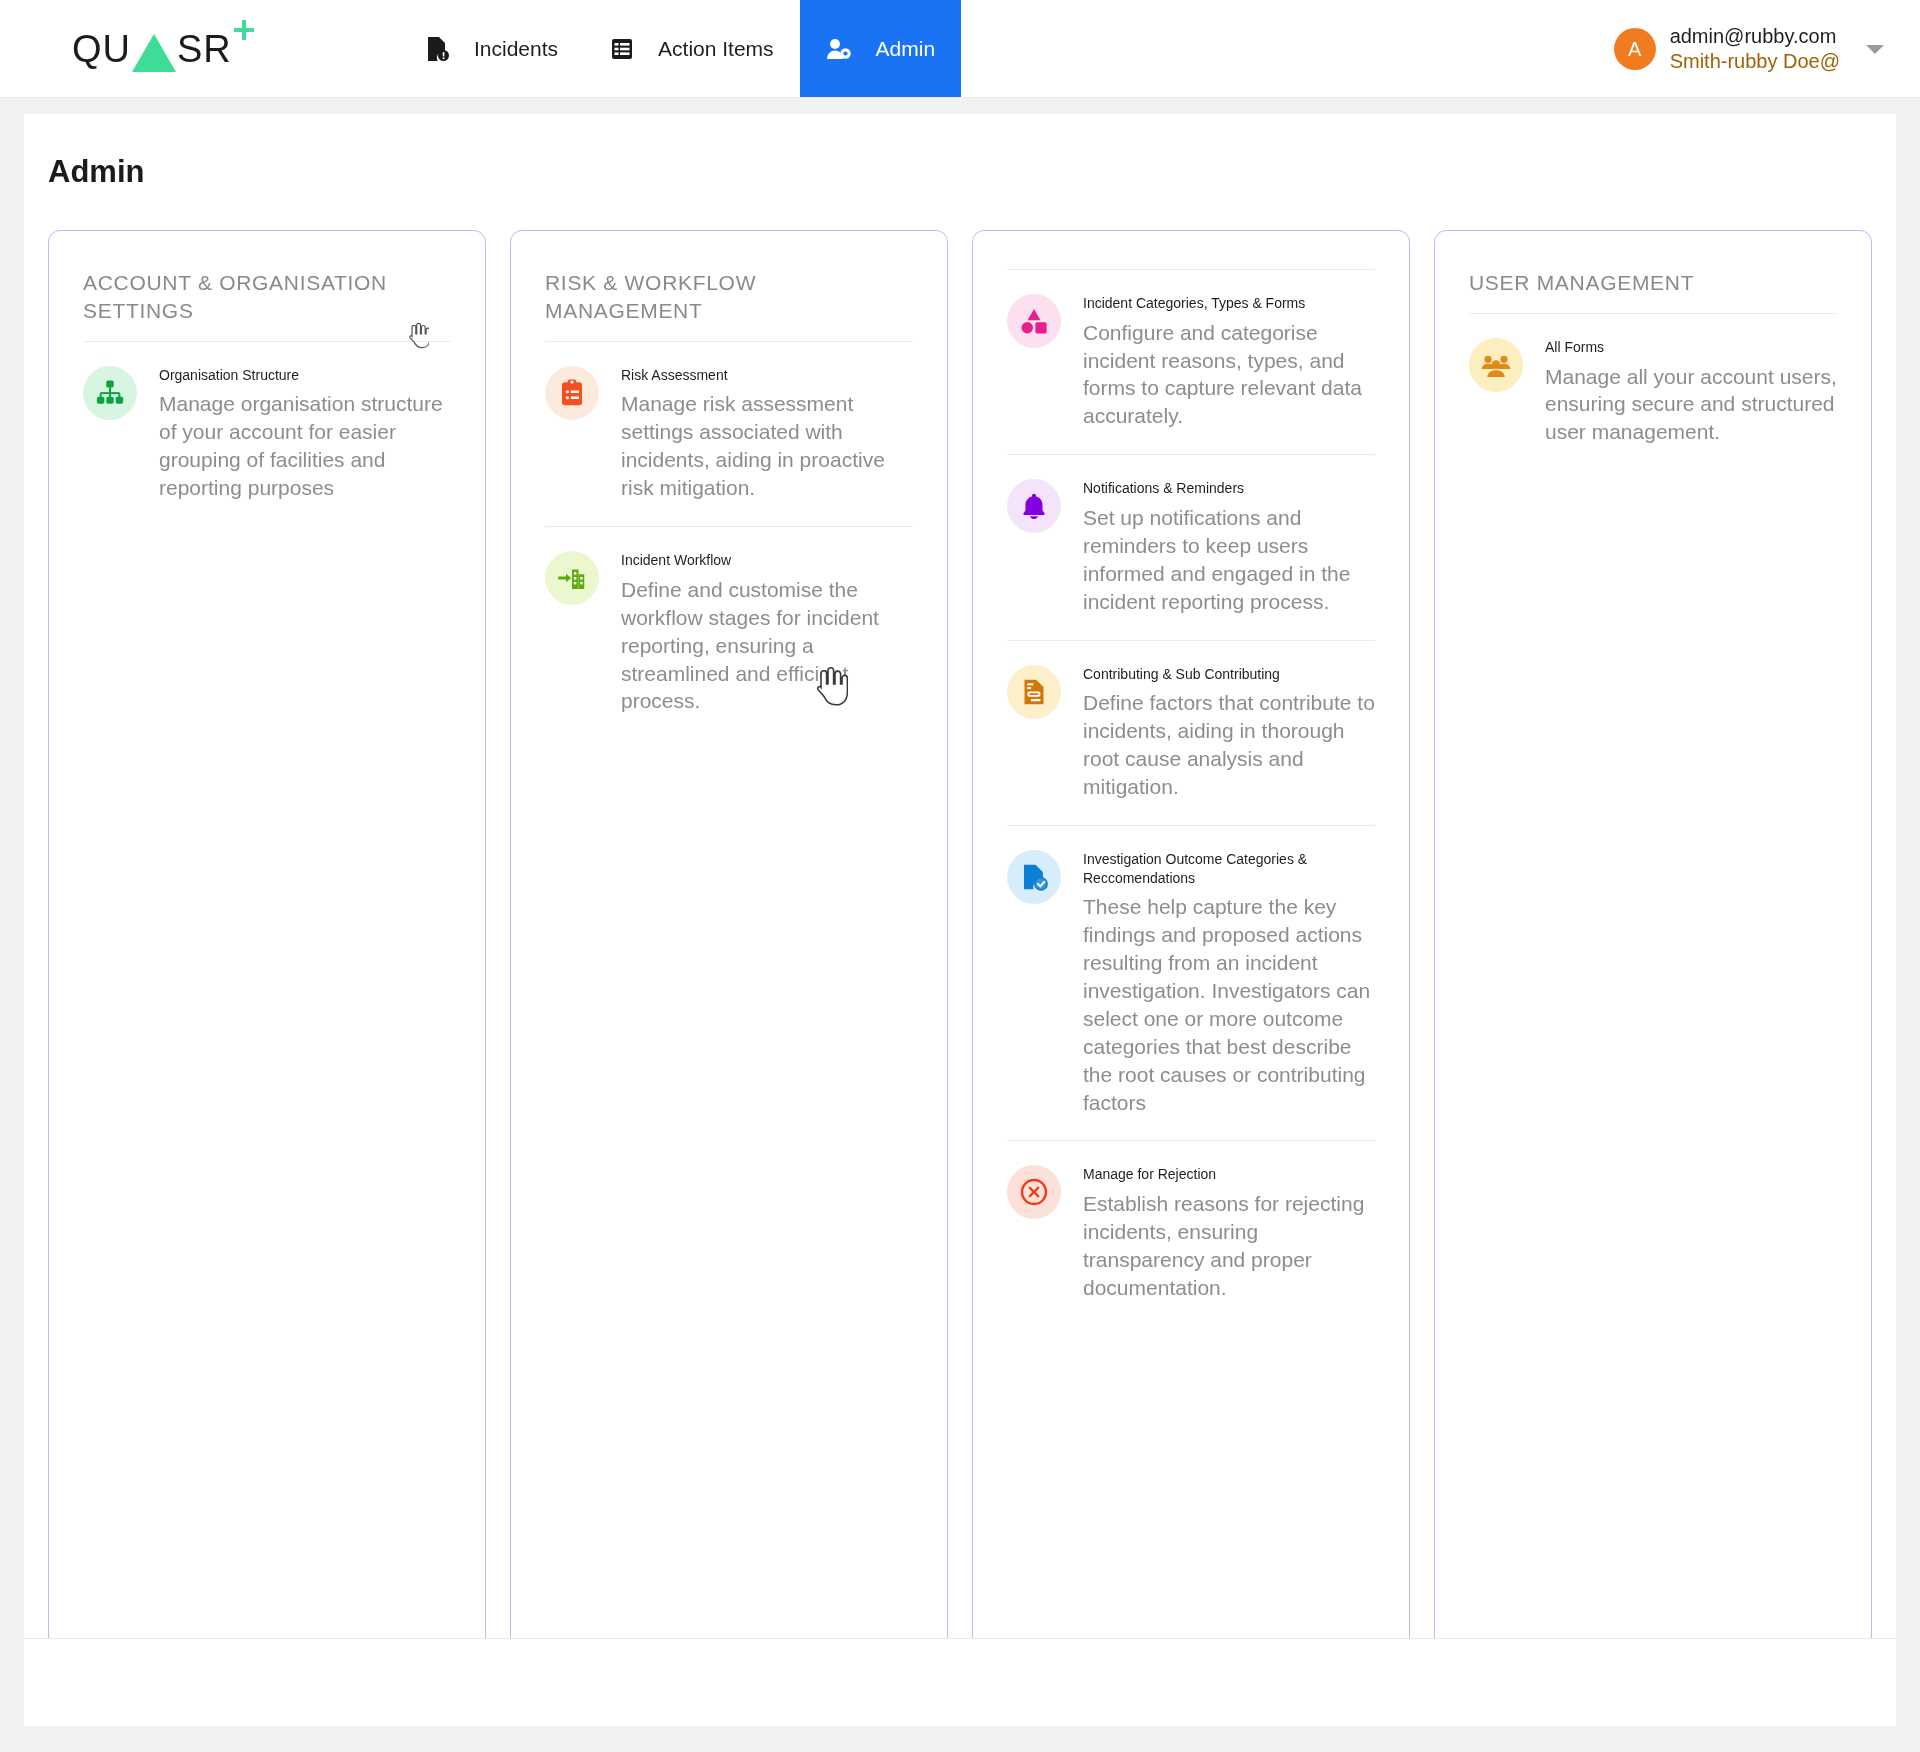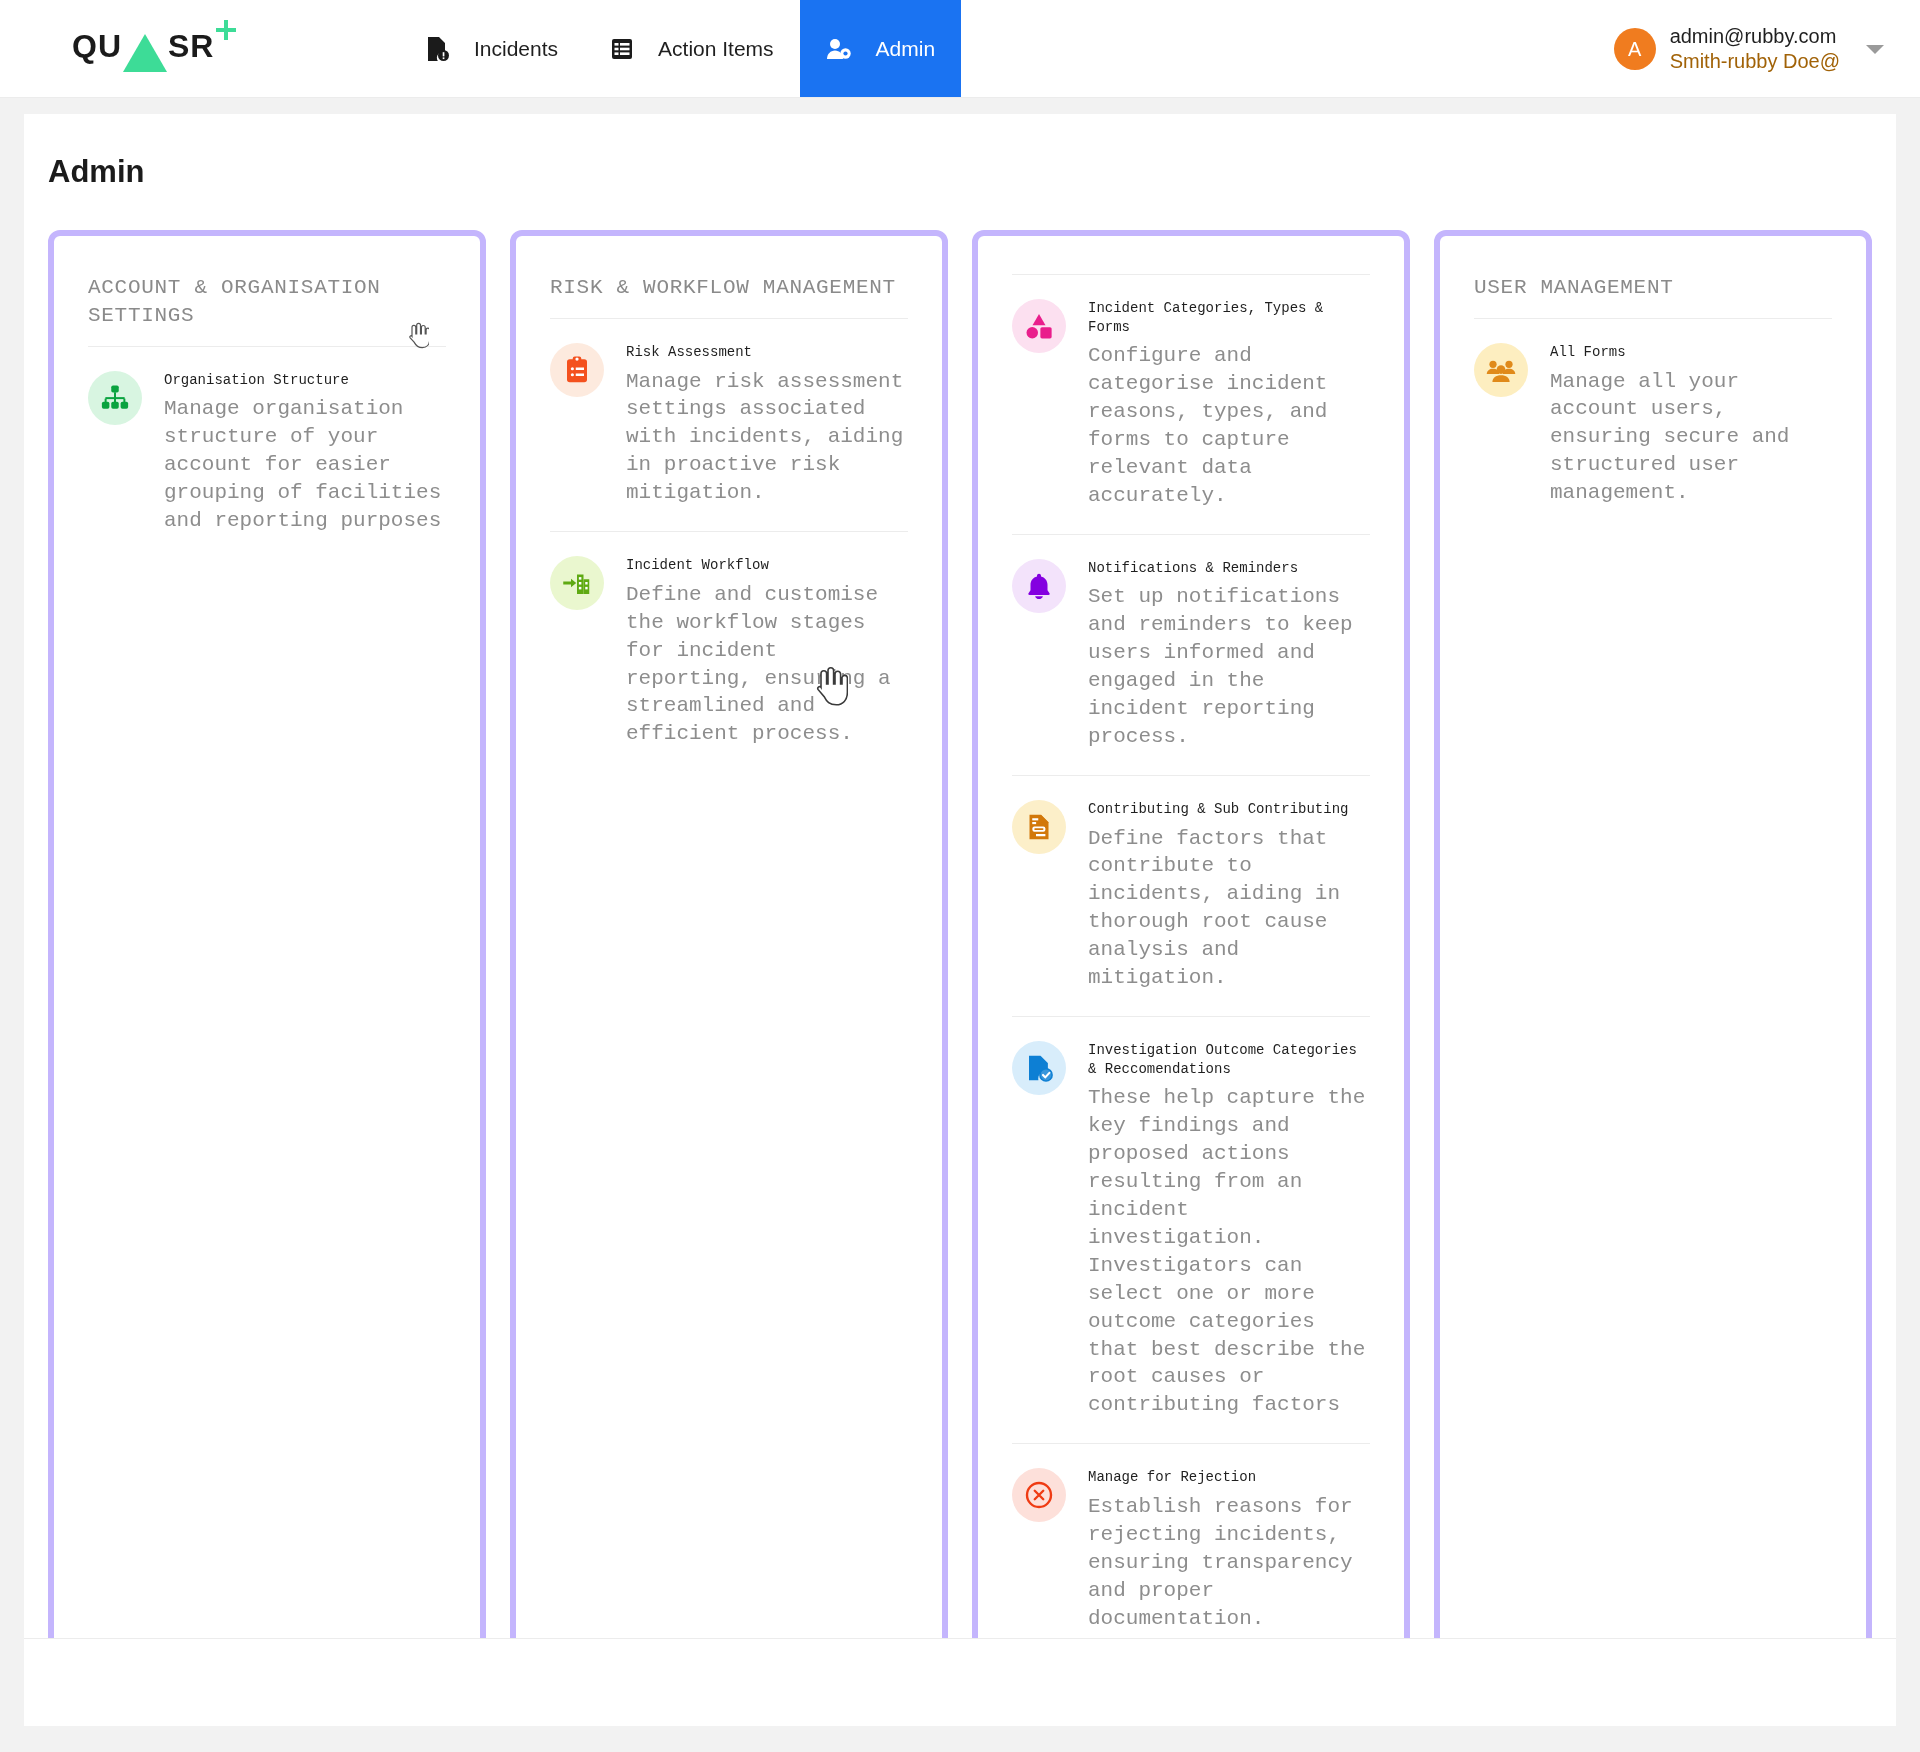--- a/index.html
+++ b/index.html
@@ -20,22 +20,22 @@
     align-items: stretch;
     border-bottom: 1px solid #ececec;
   }
   .logo-wrap {
     display: flex;
     align-items: center;
     padding-left: 72px;
     width: 400px;
   }
   .logo {
-    font-size: 32px;
-    font-weight: 700;
+    font-size: 38px;
+    font-weight: 400;
     letter-spacing: 1px;
     color: #1b1b1b;
     position: relative;
     line-height: 1;
     display: flex;
     align-items: flex-start;
   }
   .logo .tri {
     display: inline-block;
     width: 0; height: 0;
@@ -123,25 +123,24 @@
     padding: 40px 0 0 24px;
   }
   .cards {
     display: flex;
     gap: 24px;
     padding: 40px 24px 0 24px;
   }
   .card {
     flex: 1 1 0;
     background: #fff;
-    border: 6px solid #c4b5fd;
+    border: 1px solid #c4b5fd;
     border-radius: 12px;
     min-height: 1428px;
     padding: 38px 34px 34px 34px;
-    font-family: Liberation Mono, monospace;
   }
   .card-heading {
     font-size: 21px;
     letter-spacing: .7px;
     color: #8a8a8a;
     text-transform: uppercase;
     line-height: 1.33;
     padding-bottom: 16px;
   }
   .divider { height: 1px; background: #ececec; }

